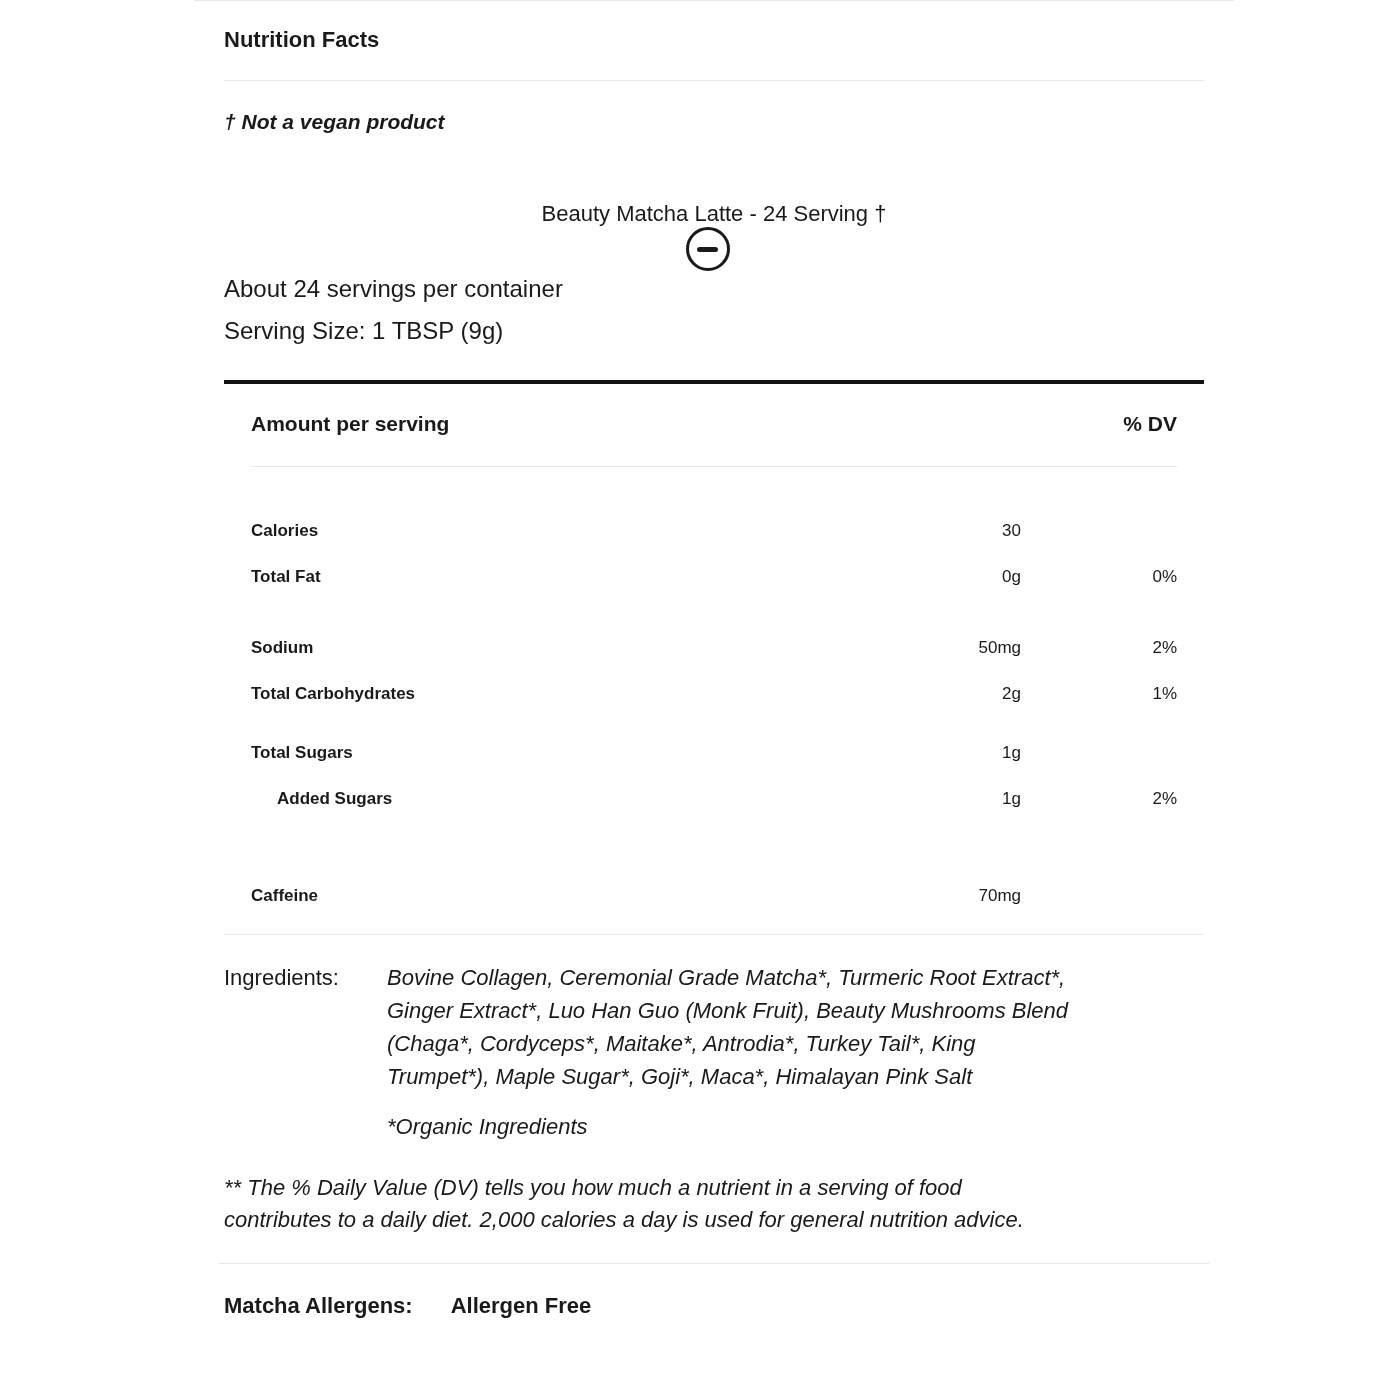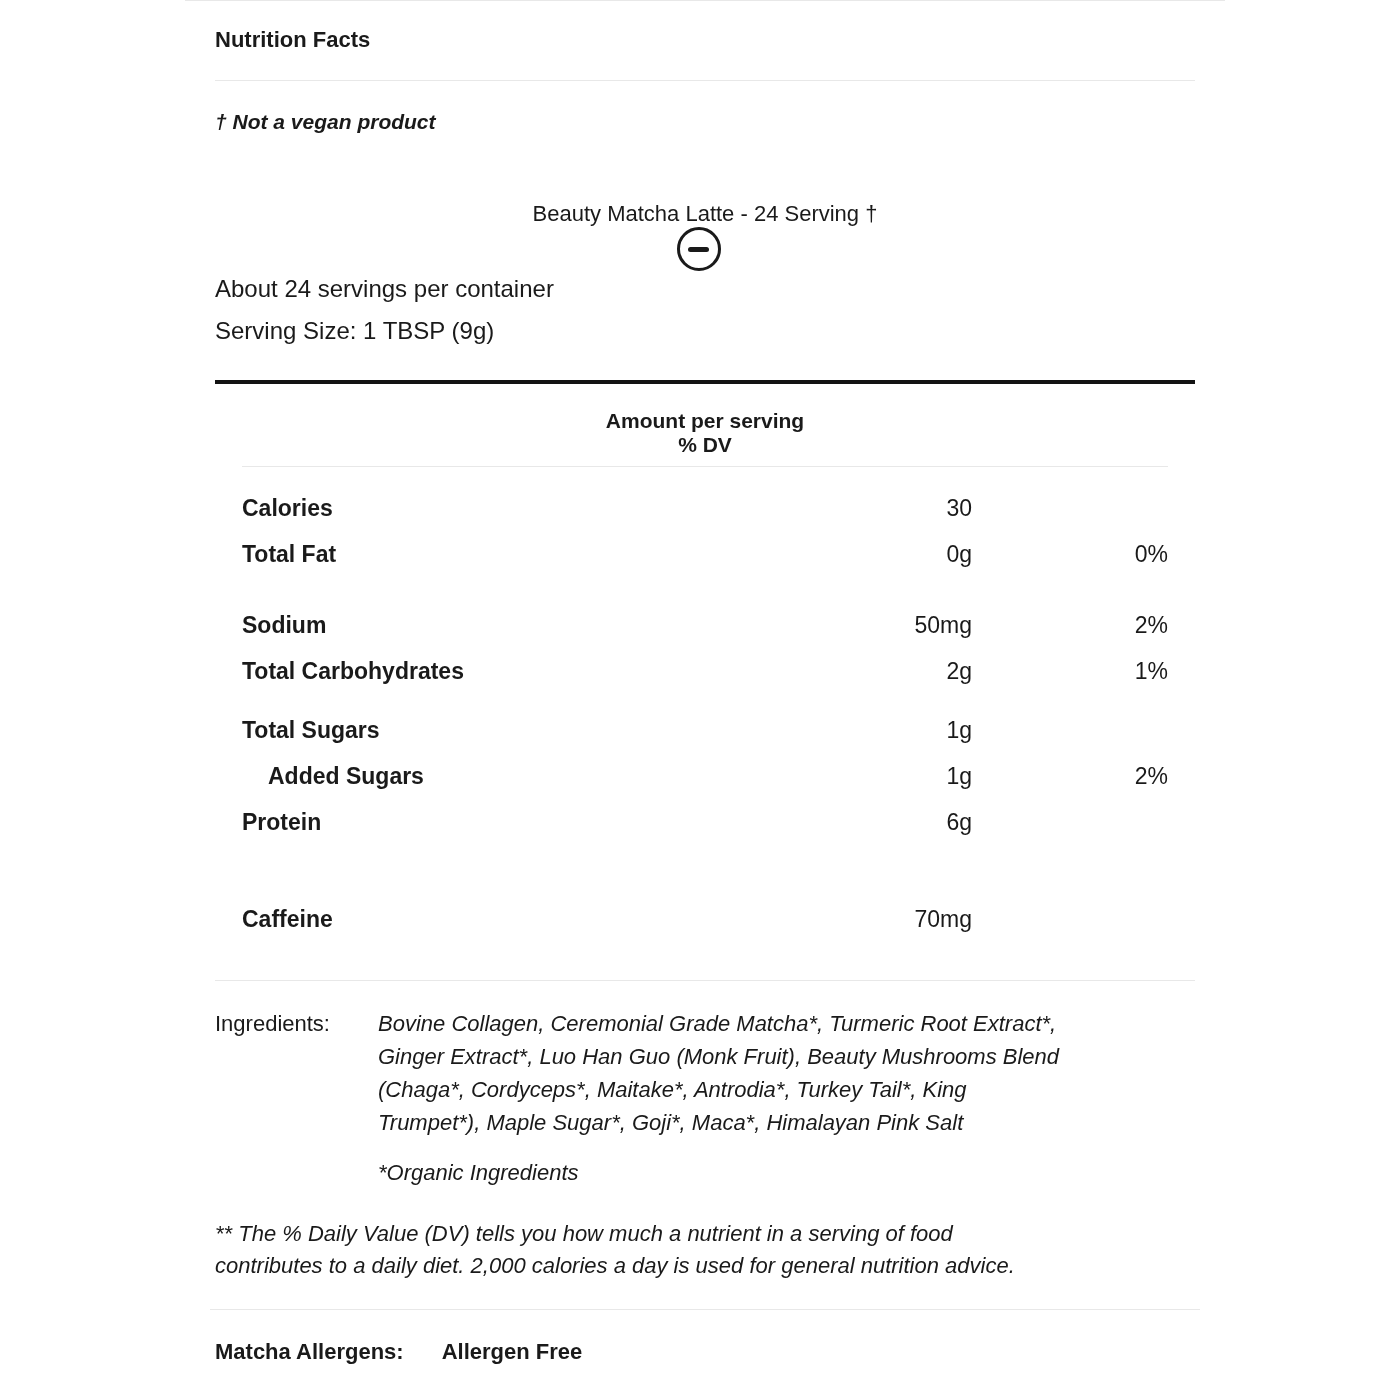--- a/index.html
+++ b/index.html
@@ -4,43 +4,43 @@
 <style>
   :root{
     --text:#1a1a1a;
     --divider:#e8e8e8;
     --rule:#131313;
     --bg:#ffffff;
   }
   *{margin:0;padding:0;box-sizing:border-box;}
   html,body{width:1400px;height:1400px;background:var(--bg);
     font-family:"Liberation Sans", sans-serif;color:var(--text);}
-  .panel{position:absolute;left:185px;top:0;width:1040px;
+  .panel{position:absolute;left:194px;top:0;width:1040px;
     border-top:1px solid var(--divider);padding-top:4px;}
   .pad{padding-left:30px;padding-right:30px;}
   .section-title{margin-top:20px;font-size:22px;font-weight:700;line-height:30px;}
   .divider{height:1px;background:var(--divider);border:none;}
   .div1{margin:25px 30px 0 30px;}
   .vegan-note{margin-top:26px;font-size:21px;font-style:italic;font-weight:600;line-height:30px;}
   .product-header{margin-top:64px;height:46px;display:flex;align-items:center;
     justify-content:space-between;flex-direction:column;}
   .product-title{font-size:22px;font-weight:500;}
   .toggle-btn{width:44px;height:44px;border-radius:50%;border:3px solid var(--text);
     background:transparent;display:flex;align-items:center;justify-content:center;
     cursor:pointer;margin-right:13px;flex:0 0 auto;}
   .minus-bar{display:block;width:21px;height:5px;border-radius:3px;background:var(--text);}
   .serving-info{margin-top:21px;font-size:24px;line-height:42px;font-weight:400;}
   .thick-rule{height:4px;background:var(--rule);margin:28px 30px 0 30px;border:none;}
   .table{padding-left:57px;padding-right:57px;}
   .table-head{margin-top:25px;height:30px;display:flex;align-items:center;
-    font-size:21px;font-weight:700;flex-direction:column;}
+    font-size:21px;font-weight:700;}
   .table-head .amount-label{flex:1;}
   .table-div{margin-top:27px;}
   .rows{margin-top:28px;}
-  .row{display:flex;align-items:flex-start;height:46px;font-size:23px;gap:40px;}
+  .row{display:flex;align-items:flex-end;height:46px;font-size:17px;}
   .row .label{flex:1;font-weight:600;}
   .row.indent .label{padding-left:26px;}
   .row .amount{width:120px;text-align:right;font-weight:400;}
   .row .dv{width:156px;text-align:right;font-weight:400;}
   .gap-sm{height:25px;}
   .gap-xs{height:13px;}
   .gap-lg{height:51px;}
   .div-ing{margin:28px 30px 0 30px;}
   .ingredients{margin-top:26px;display:flex;align-items:flex-start;}
   .ingredients .ing-label{width:163px;flex:0 0 auto;font-size:22px;font-weight:400;line-height:33px;}
@@ -112,25 +112,20 @@
       <div class="row">
         <span class="label">Total Sugars</span>
         <span class="amount">1g</span>
         <span class="dv"></span>
       </div>
       <div class="row indent">
         <span class="label">Added Sugars</span>
         <span class="amount">1g</span>
         <span class="dv">2%</span>
       </div>
-      <div class="row">
-        <span class="label">Protein</span>
-        <span class="amount">6g</span>
-        <span class="dv"></span>
-      </div>
       <div class="gap-lg"></div>
       <div class="row">
         <span class="label">Caffeine</span>
         <span class="amount">70mg</span>
         <span class="dv"></span>
       </div>
     </div>
   </div>
 
   <hr class="divider div-ing">

